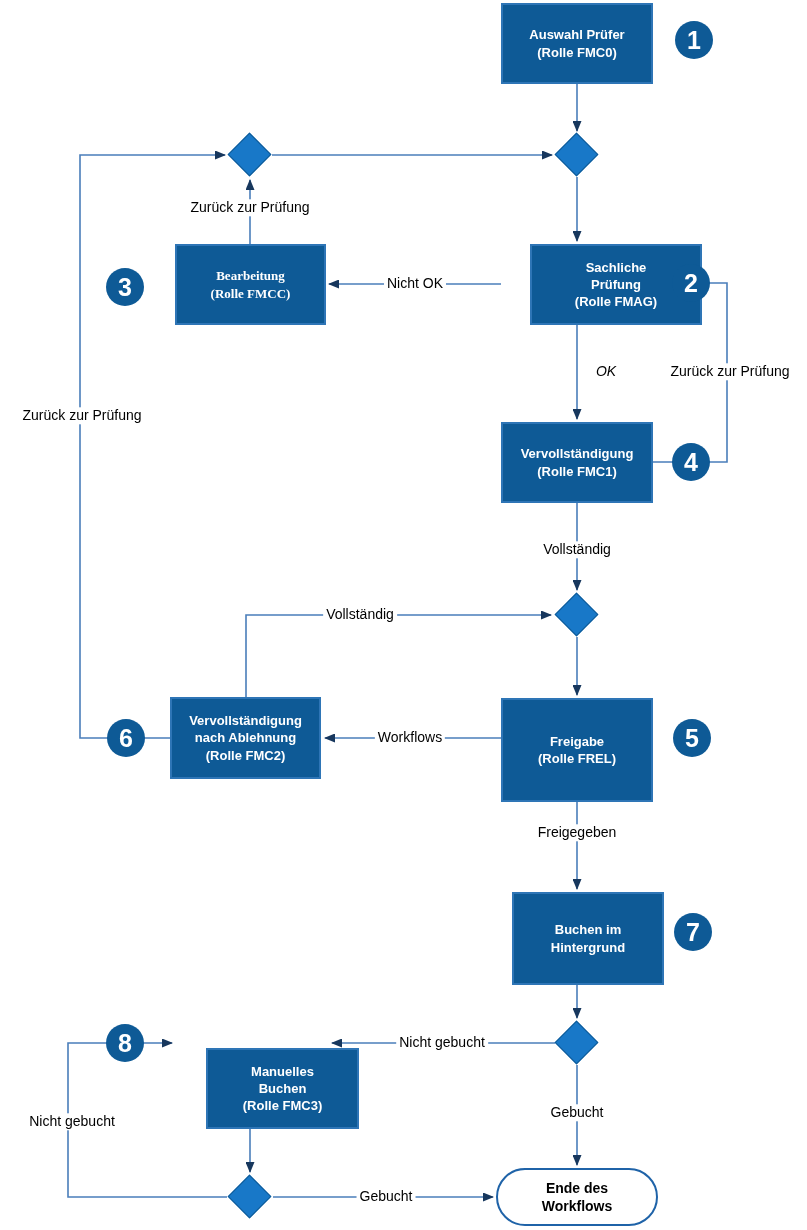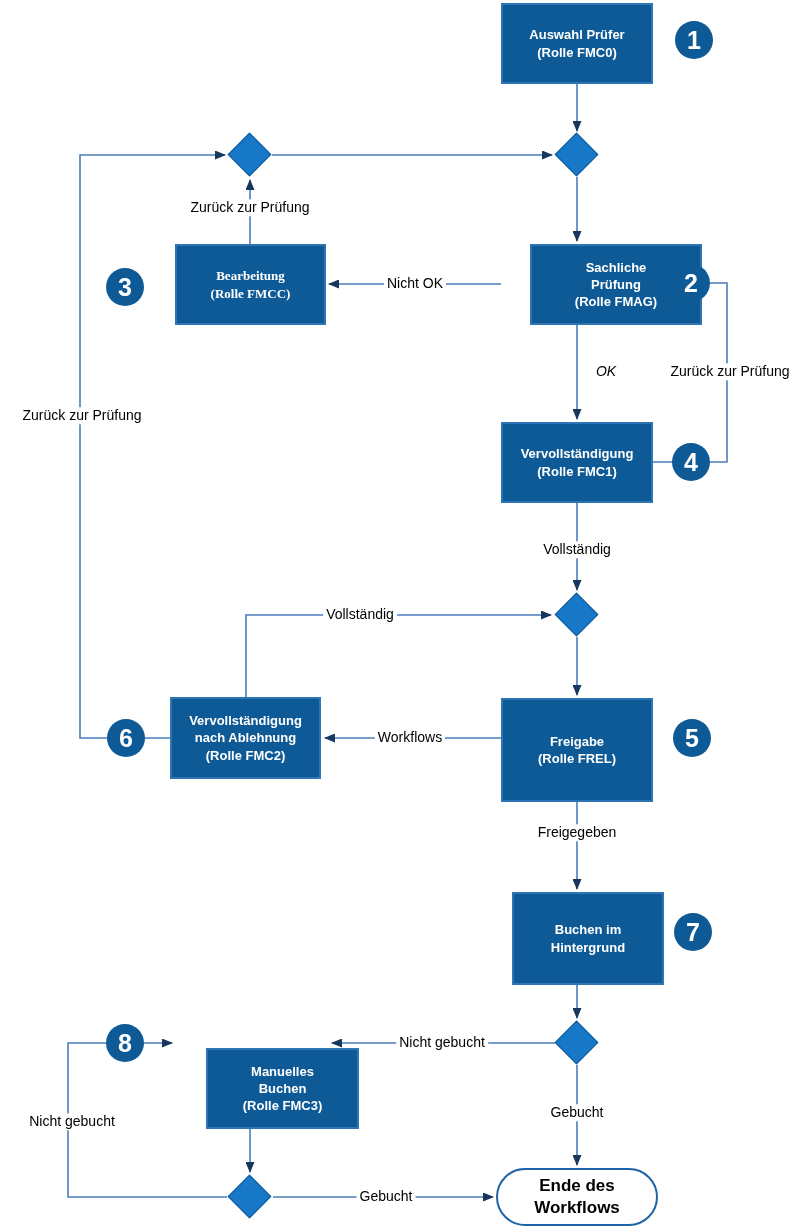--- a/index.html
+++ b/index.html
@@ -79,21 +79,21 @@
     white-space: nowrap;
   }
   .stadium {
     position: absolute;
     z-index: 3;
     background: #ffffff;
     border: 2px solid var(--stadium-border);
     border-radius: 29px;
     color: #000000;
     font-weight: bold;
-    font-size: 17px;
+    font-size: 14px;
     line-height: 1.3;
     display: flex;
     align-items: center;
     justify-content: center;
     text-align: center;
     white-space: pre-line;
   }
 </style>
 </head>
 <body>

